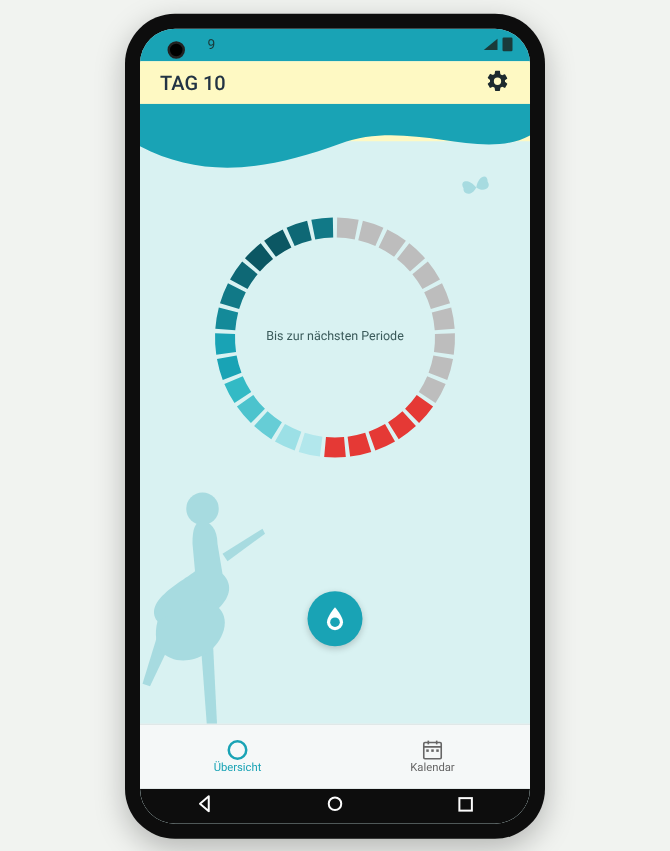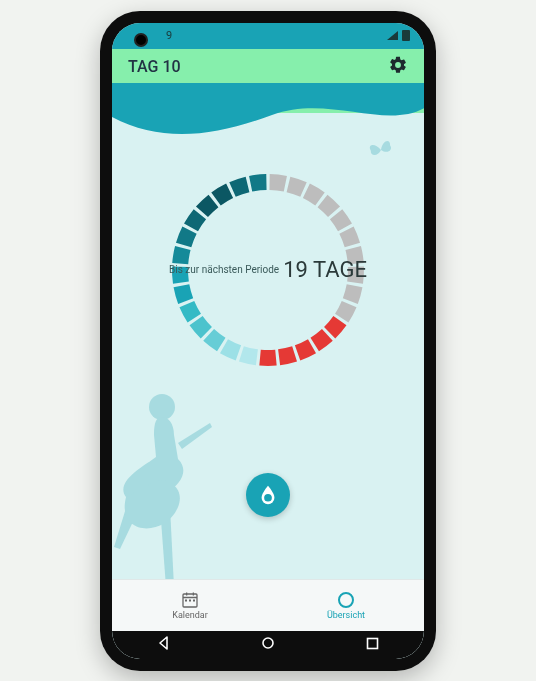--- a/index.html
+++ b/index.html
@@ -62,21 +62,21 @@
     border-color: transparent transparent #1a3a3a transparent;
   }
   .batt {
     width: 8px; height: 11px;
     background: #1a3a3a;
     border-radius: 1px;
     position: relative;
   }
   
   .header {
-    background: #86efac;
+    background: #fef9c3;
     position: relative;
     height: 64px;
   }
   .header-row {
     display: flex;
     justify-content: space-between;
     align-items: center;
     padding: 6px 16px 0;
   }
   .header-title {
@@ -263,55 +263,54 @@
             <path d="M 9.249868024968265 98.07813415587918 A 96 96 0 0 1 12.051921437265563 80.98636446733343 L 27.54326786438797 84.98863705611119 A 80 80 0 0 0 25.20822335414023 99.23177846323264 Z" fill="#148a99"></path>
             <path d="M 12.976449448822706 77.65651551182773 A 96 96 0 0 1 19.387217663401884 61.566700556067886 L 33.65601471950157 68.80558379672323 A 80 80 0 0 0 28.313707874018917 82.21376292652312 Z" fill="#117987"></path>
             <path d="M 21.00594981961963 58.51344781234313 A 96 96 0 0 1 30.72567243982418 44.17792945415532 L 43.10472703318681 54.3149412117961 A 80 80 0 0 0 35.004958183016356 66.26120651028594 Z" fill="#0e6875"></path>
             <path d="M 32.96291862416936 41.54403962706138 A 96 96 0 0 1 45.53711222297428 29.633130772090283 L 55.44759351914523 42.19427564340856 A 80 80 0 0 0 44.96909885347448 52.120033022551155 Z" fill="#0b5763"></path>
             <path d="M 48.28826129038747 27.541761622583778 A 96 96 0 0 1 63.12897055032506 18.61240313086344 L 70.10747545860421 33.01033594238619 A 80 80 0 0 0 57.74021774198956 40.45146801881981 Z" fill="#0b5763"></path>
             <path d="M 66.2653818280966 17.161344755985425 A 96 96 0 0 1 82.67867167843583 11.63106350631952 L 86.3988930653632 27.192552921932943 A 80 80 0 0 0 72.72115152341382 31.80112062998785 Z" fill="#0e6875"></path>
             <path d="M 86.05369006108788 10.888165782943759 A 96 96 0 0 1 103.27209331048836 9.015551580100535 L 103.5600777587403 25.012959650083786 A 80 80 0 0 0 89.21140838423989 26.573471485786456 Z" fill="#117987"></path>
           </svg>
         <div class="ring-text">
           <div class="ring-sub">Bis zur nächsten Periode</div>
-          <div class="ring-main">19 TAGE</div>
         </div>
       </div>
 
       <div class="fab">
         <svg width="22" height="22" viewBox="0 0 24 24" fill="#fff">
           <path d="M12 2 C12 2 5 10 5 15 a7 7 0 0 0 14 0 C19 10 12 2 12 2 Z"></path>
           <circle cx="12" cy="15" r="4.2" fill="#19a3b5"></circle>
         </svg>
       </div>
     </div>
 
     <div class="nav">
+      <div class="nav-item active">
+        <span class="nav-icon">
+          <svg width="18" height="18" viewBox="0 0 18 18">
+              <circle cx="9" cy="9" r="7" fill="none" stroke="#19a3b5" stroke-width="2"></circle>
+            </svg>
+        </span>
+        <span>Übersicht</span>
+      </div>
       <div class="nav-item">
         <span class="nav-icon">
           <svg width="16" height="16" viewBox="0 0 16 16" fill="#666">
             <rect x="1" y="2" width="14" height="13" rx="1" fill="none" stroke="#666" stroke-width="1.3"></rect>
             <line x1="1" y1="5.5" x2="15" y2="5.5" stroke="#666" stroke-width="1.3"></line>
             <rect x="4" y="0.5" width="1.3" height="3"></rect>
               <rect x="10.7" y="0.5" width="1.3" height="3"></rect>
             <rect x="3" y="7.5" width="2" height="2"></rect>
               <rect x="7" y="7.5" width="2" height="2"></rect>
               <rect x="11" y="7.5" width="2" height="2"></rect>
           </svg>
         </span>
         <span>Kalendar</span>
       </div>
-      <div class="nav-item active">
-        <span class="nav-icon">
-          <svg width="18" height="18" viewBox="0 0 18 18">
-              <circle cx="9" cy="9" r="7" fill="none" stroke="#19a3b5" stroke-width="2"></circle>
-            </svg>
-        </span>
-        <span>Übersicht</span>
-      </div>
     </div>
 
     <div class="android-nav">
       <span class="nav-shape">
         <svg width="14" height="14" viewBox="0 0 14 14">
             <path d="M10 1 L3 7 L10 13 Z" fill="none" stroke="#fcfcfc" stroke-width="1.6" stroke-linejoin="round"></path>
           </svg>
       </span>
       <span class="nav-shape">
         <svg width="14" height="14" viewBox="0 0 14 14">

